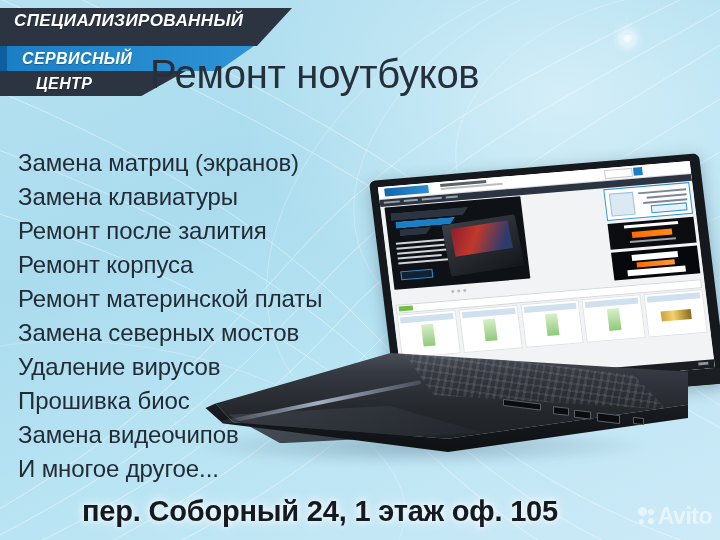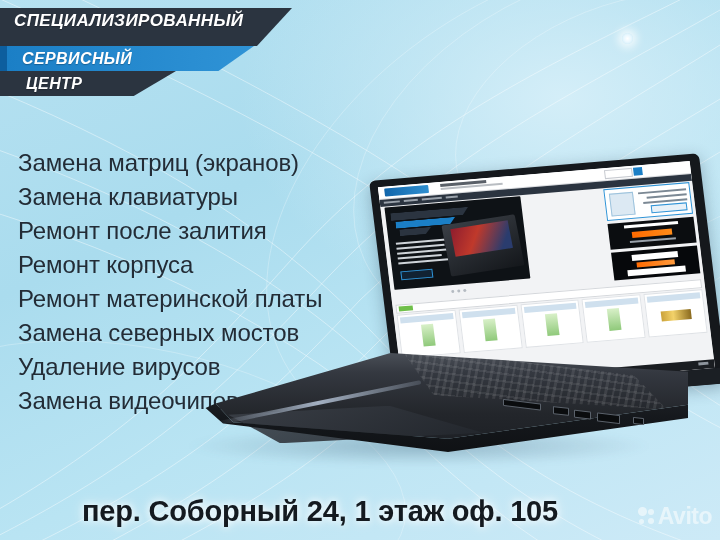--- a/index.html
+++ b/index.html
@@ -36,21 +36,21 @@
     clip-path:polygon(0 0,100% 0,88% 100%,0 100%);
     margin-top:8px;
   }
   .badge-2{
     width:232px;height:25px;line-height:25px;padding-left:22px;
     font-size:16px;
     background:linear-gradient(90deg,#0d5e9e 0%,#0d5e9e 7px,#1b7fc6 7px,#2f93d6 100%);
     clip-path:polygon(0 0,100% 0,86% 100%,0 100%);
   }
   .badge-3{
-    width:150px;height:25px;line-height:25px;padding-left:26px;
+    width:150px;height:25px;line-height:25px;padding-left:36px;
     font-size:16px;background:#2b3440;
     clip-path:polygon(0 0,100% 0,76% 100%,0 100%);
   }
 
   
   .headline{
     position:absolute;left:150px;top:52px;width:420px;
     font-size:40px;line-height:44px;color:#27303a;letter-spacing:-.3px;
     white-space:nowrap;
   }
@@ -256,31 +256,34 @@
     </g>
   </svg>
   <div class="glow-dot"></div>
 
   <div class="badges">
     <span class="badge badge-1">СПЕЦИАЛИЗИРОВАННЫЙ</span>
     <span class="badge badge-2">СЕРВИСНЫЙ</span>
     <span class="badge badge-3">ЦЕНТР</span>
   </div>
 
+  <div class="headline">Ремонт ноутбуков</div>
 
 
   <div class="services">
     <div class="svc">Замена матриц (экранов)</div>
     <div class="svc">Замена клавиатуры</div>
     <div class="svc">Ремонт после залития</div>
     <div class="svc">Ремонт корпуса</div>
     <div class="svc">Ремонт материнской платы</div>
     <div class="svc">Замена северных мостов</div>
     <div class="svc">Удаление вирусов</div>
+    <div class="svc">Прошивка биос</div>
     <div class="svc">Замена видеочипов</div>
+    <div class="svc">И многое другое...</div>
   </div>
 
   <div class="laptop">
     <div class="shadow"></div>
 
     <div class="lid">
       <div class="lid-inner">
         <div class="site">
           <div class="site-top">
             <div class="site-logo"></div>

